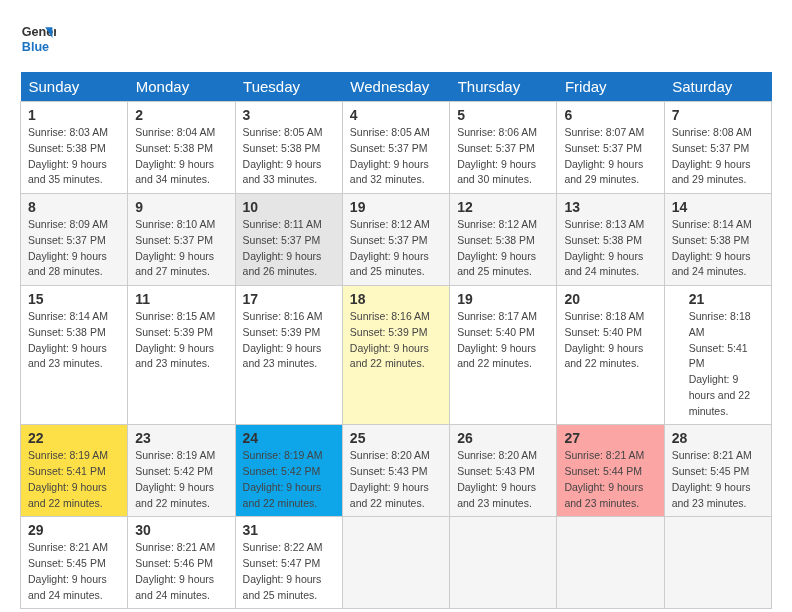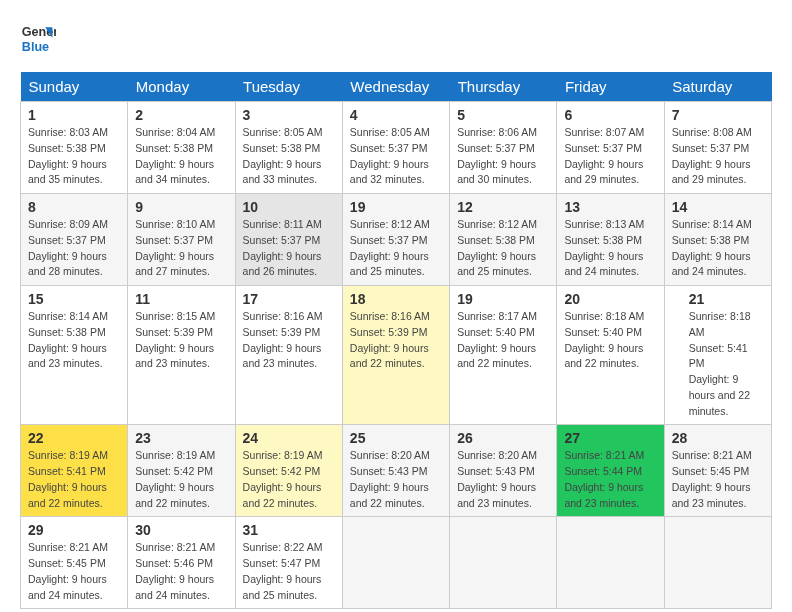--- a/index.html
+++ b/index.html
@@ -202,33 +202,33 @@
       </tr>
       <tr>
         <td style="background: #fde047;">
         <span class="day-num">22</span>
         <span class="day-detail">Sunrise: 8:19 AM<br>Sunset: 5:41 PM<br>Daylight: 9 hours and 22 minutes.</span>
       </td>
         <td style="background: rgb(245, 245, 245);">
         <span class="day-num">23</span>
         <span class="day-detail">Sunrise: 8:19 AM<br>Sunset: 5:42 PM<br>Daylight: 9 hours and 22 minutes.</span>
       </td>
-        <td style="background: #fef9c3;">
+        <td style="background: #0ea5e9;">
         <span class="day-num">24</span>
         <span class="day-detail">Sunrise: 8:19 AM<br>Sunset: 5:42 PM<br>Daylight: 9 hours and 22 minutes.</span>
       </td>
         <td style="background: rgb(245, 245, 245);">
         <span class="day-num">25</span>
         <span class="day-detail">Sunrise: 8:20 AM<br>Sunset: 5:43 PM<br>Daylight: 9 hours and 22 minutes.</span>
       </td>
         <td style="background: rgb(245, 245, 245);">
         <span class="day-num">26</span>
         <span class="day-detail">Sunrise: 8:20 AM<br>Sunset: 5:43 PM<br>Daylight: 9 hours and 23 minutes.</span>
       </td>
-        <td style="background: #22c55e;">
+        <td style="background: #fca5a5;">
         <span class="day-num">27</span>
         <span class="day-detail">Sunrise: 8:21 AM<br>Sunset: 5:44 PM<br>Daylight: 9 hours and 23 minutes.</span>
       </td>
         <td style="background: rgb(245, 245, 245);">
         <span class="day-num">28</span>
         <span class="day-detail">Sunrise: 8:21 AM<br>Sunset: 5:45 PM<br>Daylight: 9 hours and 23 minutes.</span>
       </td>
       </tr>
       <tr>
         <td style="background: rgb(255, 255, 255); margin-left: 37px;">

